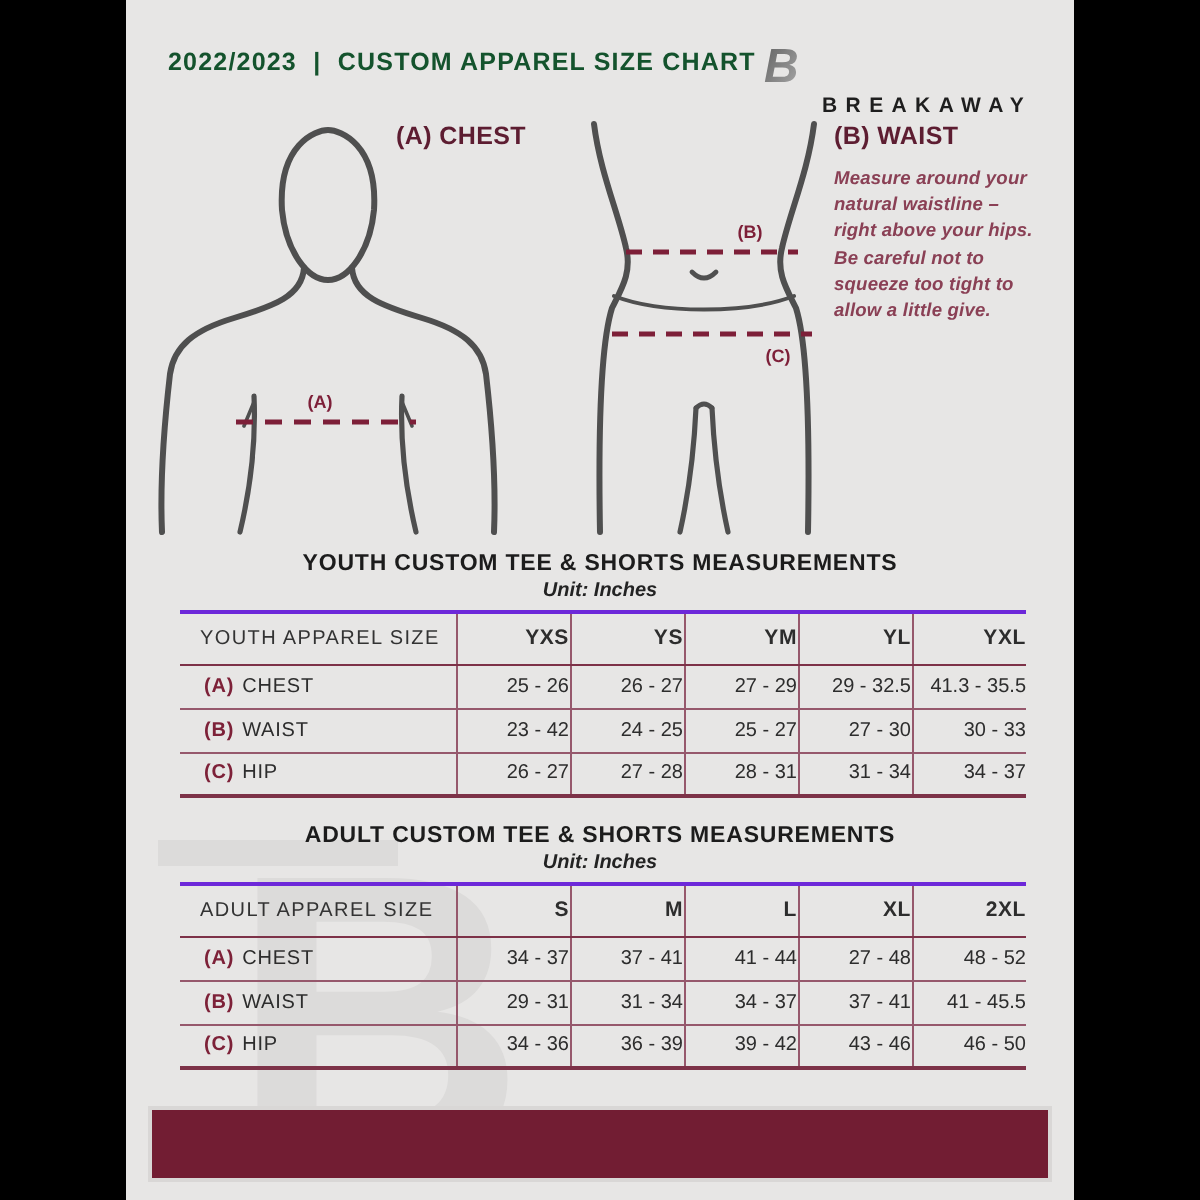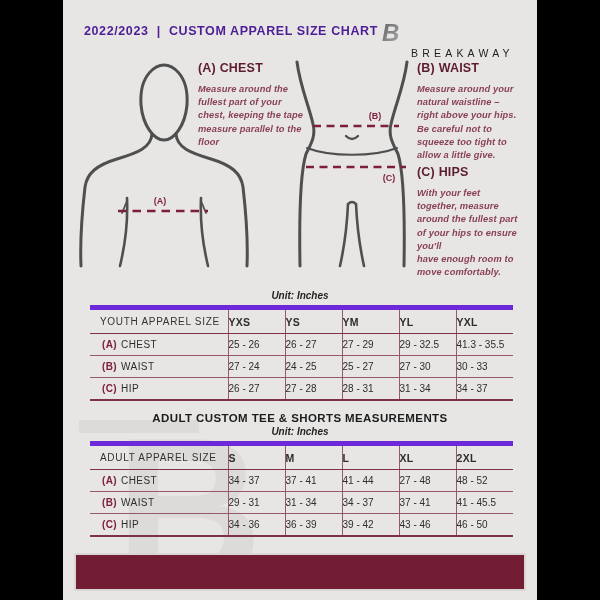--- a/index.html
+++ b/index.html
@@ -10,44 +10,44 @@
     position: absolute; left: 63px; top: 0; width: 474px; height: 600px;
     background: #e7e6e5; overflow: hidden;
   }
   .abs { position: absolute; z-index: 1; }
 
   
   .watermark { position: absolute; z-index: 0; left: 14px; top: 402px; }
 
   
   .page-title {
-    left: 21px; top: 24px; font-size: 12.5px; font-weight: bold; color: #4c1d95;
+    left: 21px; top: 24px; font-size: 12.5px; font-weight: bold; color: #14532d;
     letter-spacing: 0.6px; white-space: pre;
   }
   .brand-wrap { left: 311px; top: 14px; width: 160px; height: 34px; display: flex; align-items: center; }
-  .brand-name { font-size: 10.5px; font-weight: normal; color: #1e1e1e; letter-spacing: 4.2px; margin-left: 7px; margin-top: 44px; }
+  .brand-name { font-size: 10.5px; font-weight: bold; color: #1e1e1e; letter-spacing: 4.2px; margin-left: 7px; margin-top: 44px; }
 
   
   .instr { z-index: 1; }
   .instr h3 { font-size: 12.5px; font-weight: bold; color: #5d1d31; letter-spacing: 0.2px; margin-bottom: 8px; }
   .instr p { font-size: 9.3px; font-style: italic; font-weight: bold; color: #8a4055; line-height: 1.42; white-space: pre-line; letter-spacing: 0.1px; }
 
   
   .sec-title { left: 0; width: 474px; text-align: center; font-size: 11.5px; font-weight: bold; color: #1c1c1c; letter-spacing: 0.4px; }
   .sec-unit  { left: 0; width: 474px; text-align: center; font-size: 10px; font-weight: bold; font-style: italic; color: #232323; }
 
   
   .sz-table {
     border-collapse: collapse; table-layout: fixed; width: 423px;
     font-size: 10px; color: #2d2d2d;
-    border-top: 5px solid #6d28d9; border-bottom: 2px solid #7d3248;
+    border-top: 2px solid #6d28d9; border-bottom: 2px solid #7d3248;
     background: transparent;
   }
   .sz-table col.c0 { width: 138px; }
-  .sz-table th, .sz-table td { text-align: left; vertical-align: middle; padding: 0; }
+  .sz-table th, .sz-table td { text-align: right; vertical-align: middle; padding: 0; }
   .sz-table thead th { height: 26px; border-bottom: 1.7px solid #7d3248; font-weight: bold; font-size: 10.5px; letter-spacing: 0.3px; }
   .sz-table thead th.lbl { font-weight: normal; font-size: 10px; letter-spacing: 0.7px; text-align: left; padding-left: 10px; color: #333; }
   .sz-table tbody td { height: 22px; }
   .sz-table tbody tr + tr td { border-top: 1.2px solid #96586c; }
   .sz-table th + th, .sz-table td + td { border-left: 1.3px solid #96586c; }
   .sz-table td.lbl { text-align: left; padding-left: 12px; letter-spacing: 0.4px; color: #2d2d2d; }
   .pfx { color: #7d2138; font-weight: bold; margin-right: 4px; }
 
   
   .footer-bar {
@@ -107,32 +107,27 @@
       <path d="M 71 146 C 72 168, 75 190, 79 208" stroke-width="2.6"></path>
     </g>
     <path d="M 28 68 L 114 68" stroke="#7d1f38" stroke-width="2.6" stroke-dasharray="8 5.5" fill="none"></path>
     <path d="M 21 109 L 121 109" stroke="#7d1f38" stroke-width="2.6" stroke-dasharray="8 5.5" fill="none"></path>
     <text x="90" y="61" text-anchor="middle" font-size="9" font-weight="bold" fill="#7d1f38">(B)</text>
     <text x="104" y="123" text-anchor="middle" font-size="9" font-weight="bold" fill="#7d1f38">(C)</text>
   </svg>
 
   <div class="abs instr" style="left:135px; top:61px; width:112px;">
     <h3>(A) CHEST</h3>
-    <p>Measure around the fullest part of your chest, keeping the tape measure parallel to the floor</p>
   </div>
   <div class="abs instr" style="left:354px; top:61px; width:100px;">
     <h3>(B) WAIST</h3>
     <p>Measure around your natural waistline – right above your hips. Be careful not to squeeze too tight to allow a little give.</p>
   </div>
-  <div class="abs instr" style="left:354px; top:165px; width:104px;">
-    <h3>(C) HIPS</h3>
-    <p>With your feet together, measure around the fullest part of your hips to ensure you'll
-have enough room to move comfortably.</p>
-  </div>
-
+
+  <div class="abs sec-title" style="top:276px;">YOUTH CUSTOM TEE &amp; SHORTS MEASUREMENTS</div>
   <div class="abs sec-unit" style="top:290px;">Unit: Inches</div>
 
   <table class="abs sz-table" style="left:27px; top:305px;">
     <colgroup>
         <col class="c0">
         <col>
         <col>
         <col>
         <col>
         <col>
@@ -151,21 +146,21 @@
       <tr>
         <td class="lbl"><span class="pfx">(A)</span><span>CHEST</span></td>
         <td>25 - 26</td>
         <td>26 - 27</td>
         <td>27 - 29</td>
         <td>29 - 32.5</td>
         <td>41.3 - 35.5</td>
       </tr>
       <tr>
         <td class="lbl"><span class="pfx">(B)</span><span>WAIST</span></td>
-        <td>27 - 24</td>
+        <td>23 - 42</td>
         <td>24 - 25</td>
         <td>25 - 27</td>
         <td>27 - 30</td>
         <td>30 - 33</td>
       </tr>
       <tr>
         <td class="lbl"><span class="pfx">(C)</span><span>HIP</span></td>
         <td>26 - 27</td>
         <td>27 - 28</td>
         <td>28 - 31</td>

